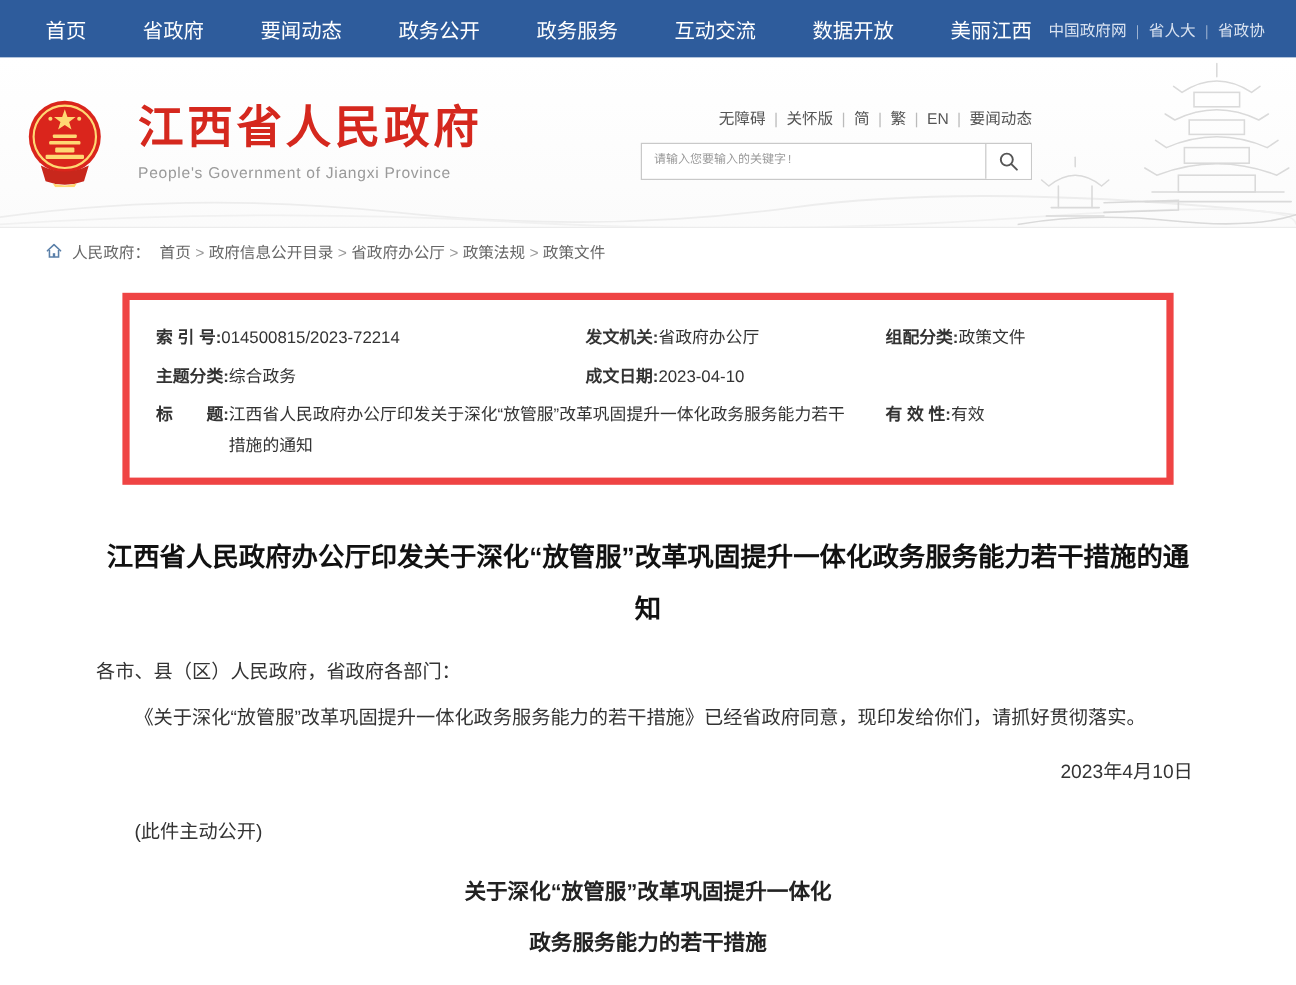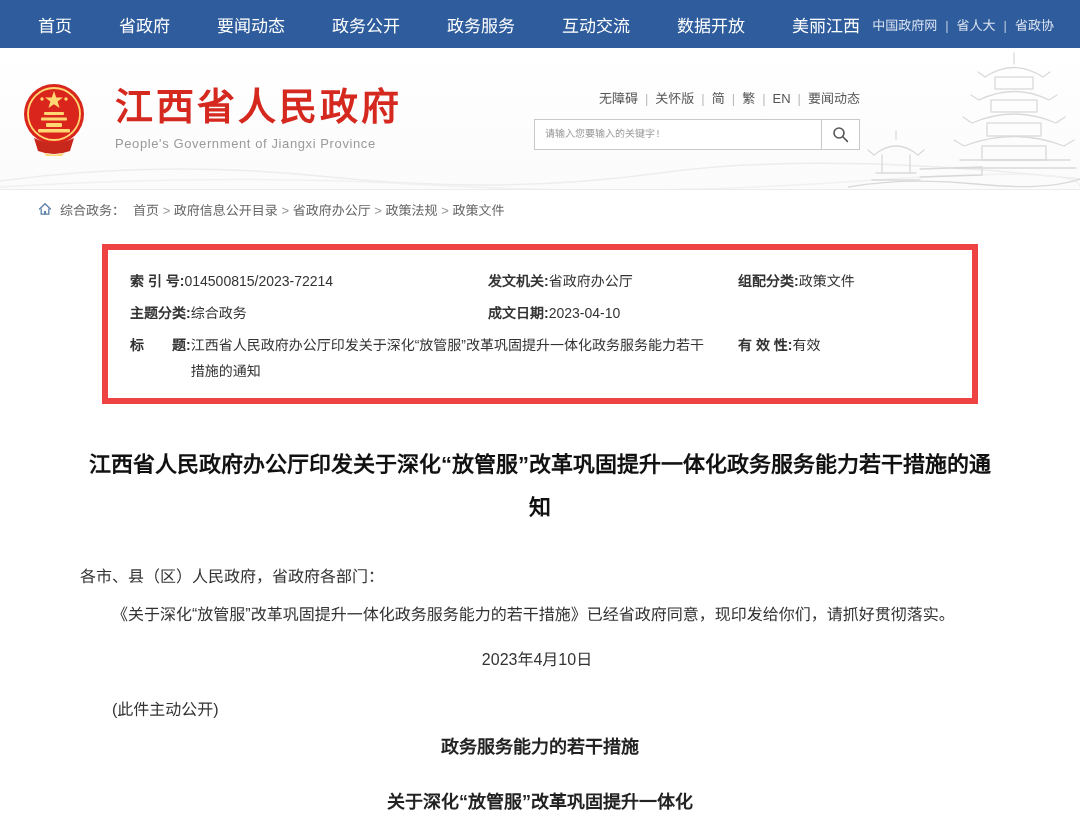--- a/index.html
+++ b/index.html
@@ -14,21 +14,21 @@
   .topbar {
     height: 48px; background: #2e5c9c;
     display: flex; align-items: center;
     padding: 0 26px 0 38px;
   }
   .nav { list-style: none; display: flex; gap: 47px; }
   .nav li {
     color: #fff; font-size: 17px; cursor: pointer; white-space: nowrap;
   }
   .topbar-right { margin-left: auto; font-size: 13px; color: #d9e2f0; display: flex; align-items: center; }
-  .topbar-right a { color: #d9e2f0; text-decoration: none; cursor: pointer; }
+  .topbar-right a { color: #d9e2f0; text-decoration: none; cursor: pointer; font-family: Liberation Serif, serif; }
   .topbar-right a:not(:last-of-type)::after { content: "|"; margin: 0 8px; color: #b9c8de; }
 
   
   .site-header {
     position: relative; height: 142px; background: linear-gradient(#ffffff, #fbfbfb);
     display: flex; align-items: center; padding: 0 220px 0 22px;
     border-bottom: 1px solid #ececec;
   }
   .brand { display: flex; align-items: center; gap: 29px; z-index: 2; }
   .emblem { width: 64px; height: 74px; flex: 0 0 auto; }
@@ -82,23 +82,23 @@
   .meta-title-cell { grid-column: 1 / 3; padding-right: 26px; }
   .meta-title-cell span { line-height: 26px; padding-top: 2px; }
 
   
   .article { width: 920px; margin: 0 auto; color: #333; }
   .doc-title {
     margin-top: 40px; font-size: 22px; font-weight: 700; color: #111;
     text-align: center; line-height: 1.95; padding: 0 4px;
   }
   .article p { font-size: 16px; line-height: 1.9; }
-  .salutation { margin-top: 32px; }
+  .salutation { margin-top: 16px; }
   .p-indent { text-indent: 2em; margin-top: 8px; }
-  .doc-date { text-align: center; margin-top: 14px; padding-right: 6px; }
+  .doc-date { text-align: right; margin-top: 14px; padding-right: 6px; }
   .doc-note { margin-top: 20px; text-indent: 2em; }
   .sub-title {
     text-align: center; font-size: 18px; font-weight: 700; color: #222;
     line-height: 2.25; margin-top: 14px;
   }
   .sub-title.second { margin-top: 2px; }
 </style>
 </head>
 <body>
 
@@ -187,21 +187,21 @@
     </g>
   </svg>
 </header>
 
 <div class="breadcrumb">
   <svg width="14" height="14" viewBox="0 0 14 14">
     <path d="M1.5 7 L7 1.8 L12.5 7" fill="none" stroke="#5a7fa8" stroke-width="1.3" stroke-linecap="round" stroke-linejoin="round"></path>
     <path d="M3.2 6.4 V12.2 H10.8 V6.4" fill="none" stroke="#5a7fa8" stroke-width="1.3"></path>
     <rect x="6" y="9" width="2" height="3.2" fill="#5a7fa8"></rect>
   </svg>
-  <span class="label">综合政务：</span>
+  <span class="label">人民政府：</span>
   <span class="crumbs">
     
   <a>首页</a><a>政府信息公开目录</a><a>省政府办公厅</a><a>政策法规</a><a>政策文件</a></span>
 </div>
 
 <section class="meta-box">
   <div class="meta-grid">
     <div class="meta-cell">
       <b>索 引 号:</b>
       <span>014500815/2023-72214</span>
@@ -232,16 +232,16 @@
     </div>
   </div>
 </section>
 
 <main class="article">
   <h1 class="doc-title">江西省人民政府办公厅印发关于深化“放管服”改革巩固提升一体化政务服务能力若干措施的通知</h1>
   <p class="salutation">各市、县（区）人民政府，省政府各部门：</p>
   <p class="p-indent">《关于深化“放管服”改革巩固提升一体化政务服务能力的若干措施》已经省政府同意，现印发给你们，请抓好贯彻落实。</p>
   <p class="doc-date">2023年4月10日</p>
   <p class="doc-note">(此件主动公开)</p>
+  <div class="sub-title">关于深化“放管服”改革巩固提升一体化</div>
   <div class="sub-title second">政务服务能力的若干措施</div>
-  <div class="sub-title">关于深化“放管服”改革巩固提升一体化</div>
 
 </main>
 
 </body></html>

